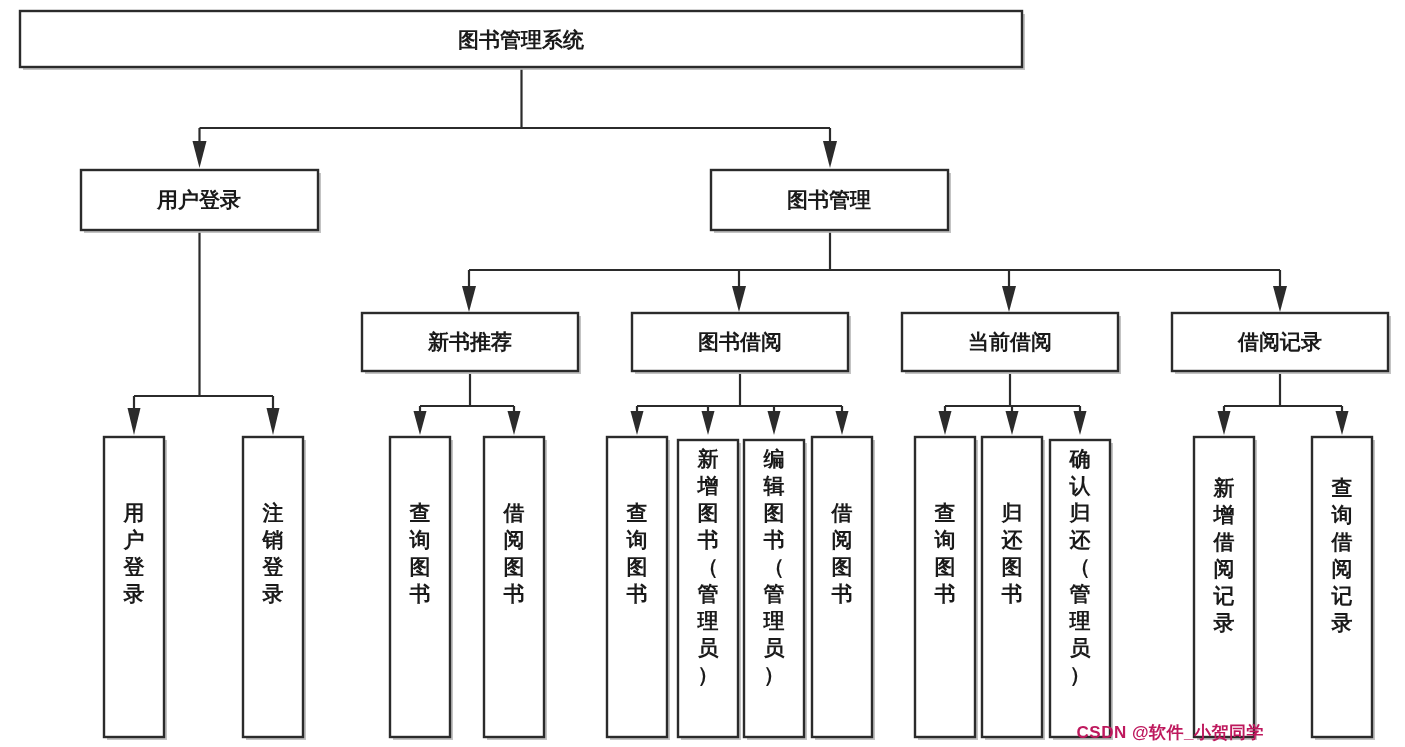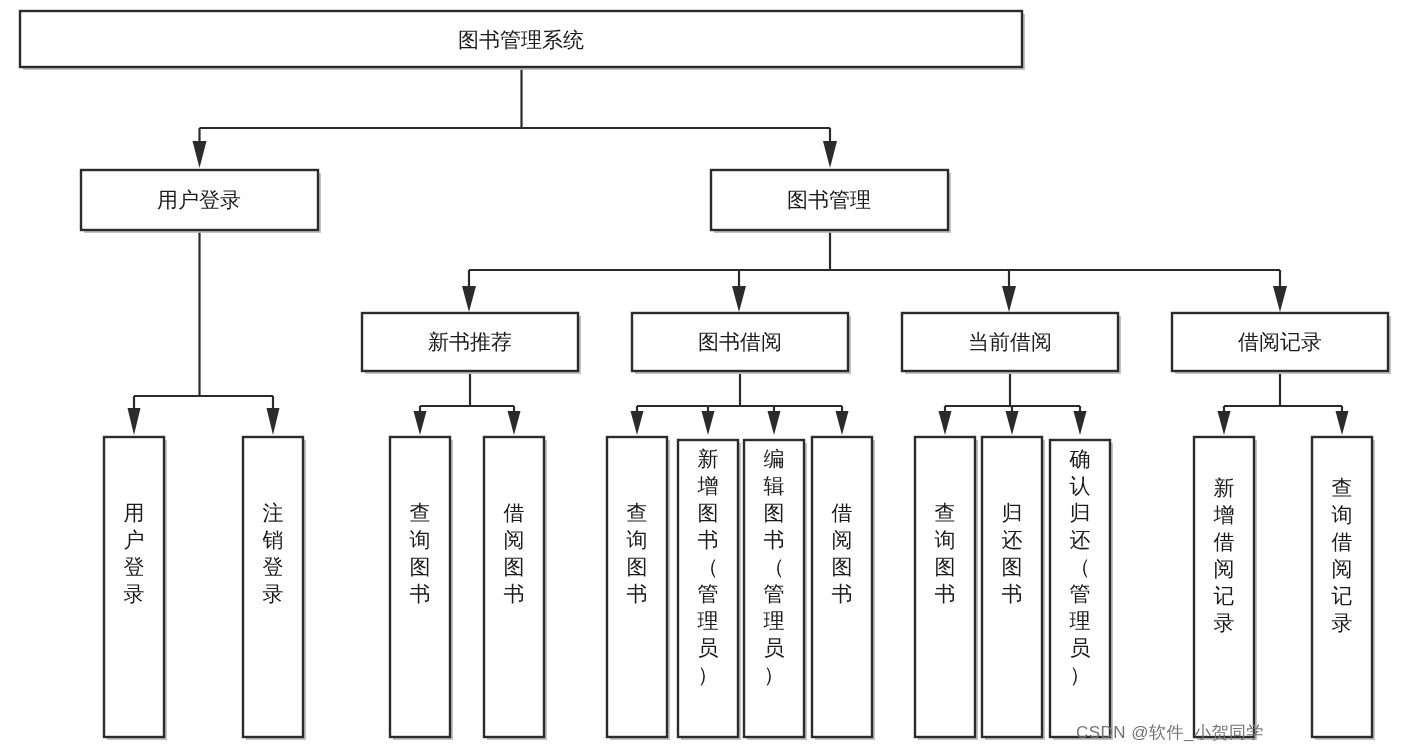--- a/index.html
+++ b/index.html
@@ -11,20 +11,21 @@
     width: 1405px;
     height: 747px;
     font-family: "Liberation Sans", "DejaVu Sans", sans-serif;
     overflow: hidden;
   }
   #diagram-root {
     position: relative;
     width: 1272px;
     height: 747px;
     background: #ffffff;
+    font-weight: bold;
   }
   svg#flow {
     position: absolute;
     top: 0;
     left: 0;
     width: 1405px;
     height: 747px;
     display: block;
   }
   .node-box {
@@ -59,21 +60,21 @@
     font-size: 21px;
     fill: #1a1a1a;
     text-anchor: middle;
   }
   .watermark-text {
     position: absolute;
     right: 8px;
     bottom: 3px;
     font-family: "Liberation Sans", "DejaVu Sans", sans-serif;
     font-size: 17px;
-    color: #737373;
+    color: #be185d;
     letter-spacing: 0.5px;
     white-space: nowrap;
     user-select: none;
   }
 </style>
 </head>
 <body>
 
 <div id="diagram-root">
 

